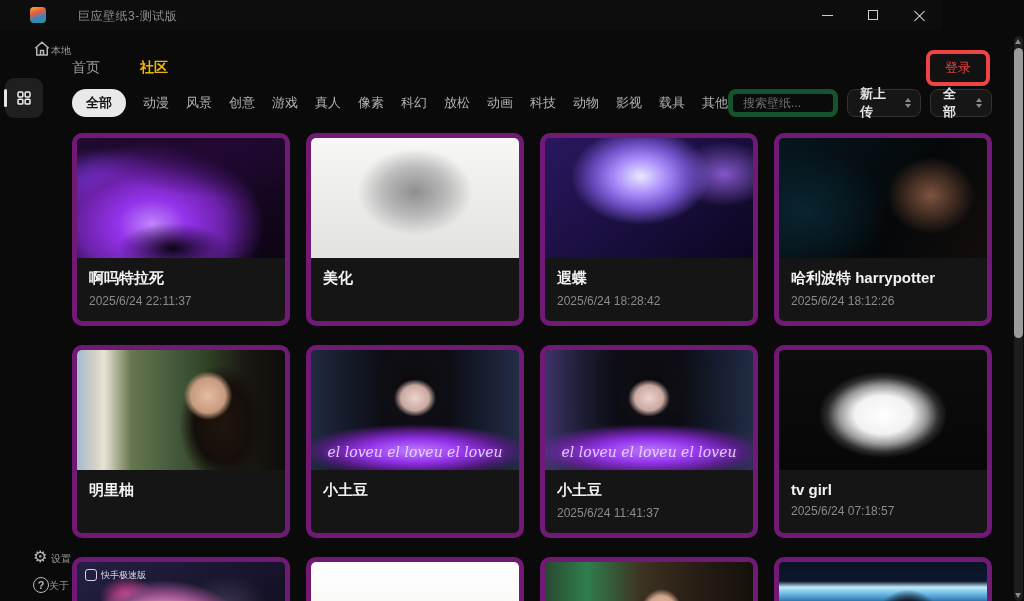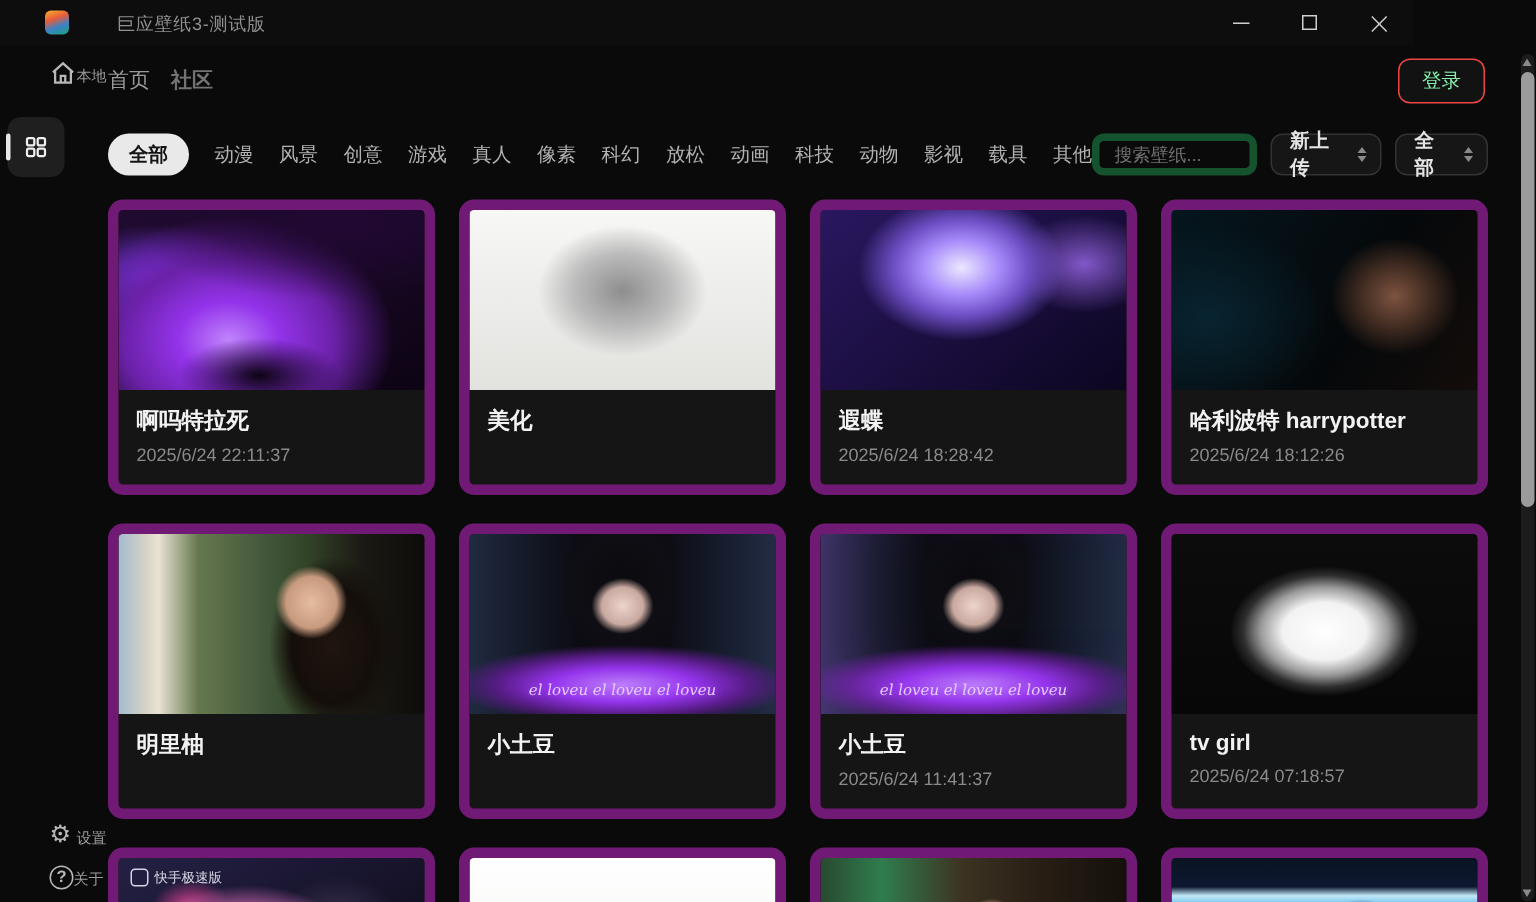--- a/index.html
+++ b/index.html
@@ -28,50 +28,50 @@
     border-radius:9px; display:flex; align-items:center; justify-content:center; }
   .sel-indicator { position:absolute; left:-1px; top:11px; width:3px; height:18px; background:#e6e6e6; border-radius:2px; }
   .side-bottom { position:absolute; left:0; bottom:8px; width:46px; display:flex; flex-direction:column; gap:10px; }
   .icn { width:18px; height:18px; display:block; }
   .icn-font { font-size:16px; line-height:18px; color:#b8b8b8; }
   .q-circle { width:16px; height:16px; border:1.5px solid #b8b8b8; border-radius:50%; font-size:11px;
     font-weight:bold; color:#b8b8b8; display:flex; align-items:center; justify-content:center; }
 
   
   .main { position:absolute; left:46px; top:30px; width:978px; height:571px; }
-  .nav-row { position:absolute; left:26px; top:10px; right:34px; height:28px; display:flex; align-items:center; gap:14px; }
+  .nav-row { position:absolute; left:26px; top:24px; right:34px; height:28px; display:flex; align-items:center; gap:40px; }
   .nav-tab { font-size:14px; color:#9a9a9a; cursor:default; }
-  .nav-tab.active { color:#737373; font-weight:bold; }
-  .login-btn { margin-left:auto; border:1px solid #ef4444; border-radius:8px; padding:5px 15px;
-    font-size:13px; color:#86efac; background:#121212; }
+  .nav-tab.active { color:#eab308; font-weight:bold; }
+  .login-btn { margin-left:auto; border:4px solid #ef4444; border-radius:8px; padding:5px 15px;
+    font-size:13px; color:#ef4444; background:#121212; }
 
   .toolbar { position:absolute; left:26px; top:59px; right:32px; height:28px; display:flex; align-items:center; }
   .chips { display:flex; align-items:center; gap:17px; }
   .chip { font-size:13px; color:#b2b2b2; white-space:nowrap; }
   .chip.active { background:#e9e9e9; color:#141414; font-weight:bold; border-radius:999px; padding:5px 14px; }
   .search-box { margin-left:auto; width:110px; height:28px; border:5px solid #14532d; border-radius:8px;
     background:transparent; color:#d8d8d8; font-size:12px; padding:0 10px; outline:none; }
   .search-box::placeholder { color:#707070; }
   .select { height:28px; border:1px solid #333; border-radius:8px; background:#161616; display:flex;
     align-items:center; padding:0 9px 0 12px; gap:10px; margin-left:9px; }
   .select .val { font-size:13px; color:#e4e4e4; font-weight:bold; }
   .updown { display:flex; flex-direction:column; gap:2px; align-items:center; }
   .tri-up { width:0; height:0; border-left:3.5px solid transparent; border-right:3.5px solid transparent; border-bottom:4px solid #8a8a8a; }
   .tri-dn { width:0; height:0; border-left:3.5px solid transparent; border-right:3.5px solid transparent; border-top:4px solid #8a8a8a; }
 
   
   .grid { position:absolute; left:26px; top:103px; width:920px; display:grid;
     grid-template-columns:repeat(4,1fr); column-gap:16px; row-gap:19px; }
-  .card { background:#151515; border:7px solid #701a75; border-radius:10px; overflow:hidden; }
+  .card { background:#151515; border:5px solid #701a75; border-radius:10px; overflow:hidden; }
   .card-img { position:relative; height:120px; background:#1d1d1d; }
   .card-caption { padding:11px 12px 13px; }
   .card-title { font-size:15px; font-weight:bold; color:#f2f2f2; white-space:nowrap; overflow:hidden; }
   .card-time { font-size:12px; color:#8a8a8a; margin-top:6px; }
   .img-overlay-text { position:absolute; left:0; right:0; bottom:10px; text-align:center;
-    font-family:"DejaVu Serif",serif; font-style:italic; font-size:10px; color:#e9d5ff; opacity:.95;
+    font-family:"DejaVu Serif",serif; font-style:italic; font-size:14px; color:#e9d5ff; opacity:.95;
     text-shadow:0 0 6px #a855f7; }
   .img-watermark { position:absolute; left:8px; top:7px; font-size:9px; color:#e8e8f4; opacity:.9;
     padding-left:16px; }
   .img-watermark::before { content:""; position:absolute; left:0; top:0; width:10px; height:10px;
     border:1px solid #e8e8f4; border-radius:3px; }
 
   
   .art-0 { background:
     radial-gradient(ellipse 38% 30% at 46% 92%, rgba(5,2,8,.95) 0%, rgba(5,2,8,0) 70%),
     radial-gradient(ellipse 110% 70% at 72% 8%, rgba(34,8,52,.95) 0%, rgba(34,8,52,0) 60%),

